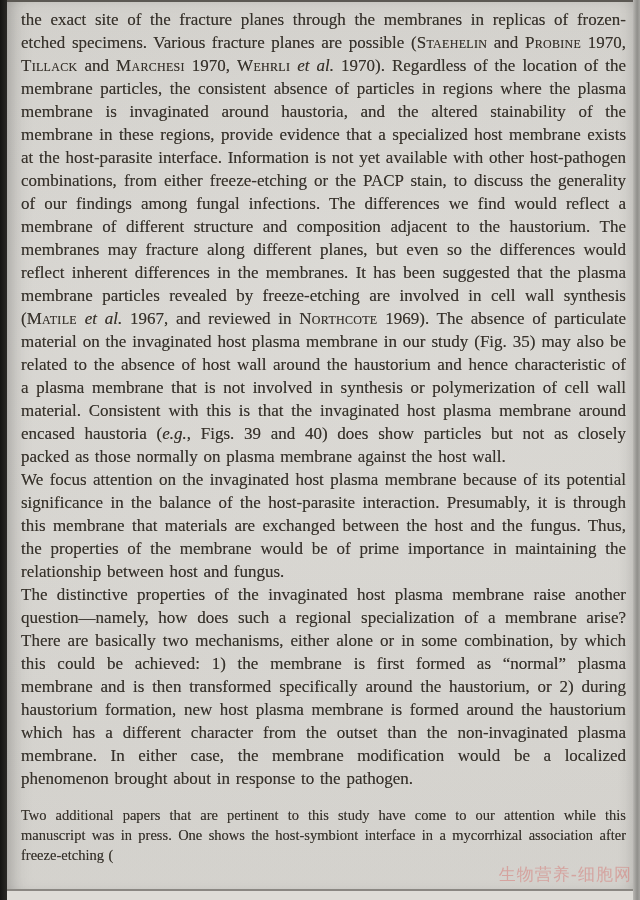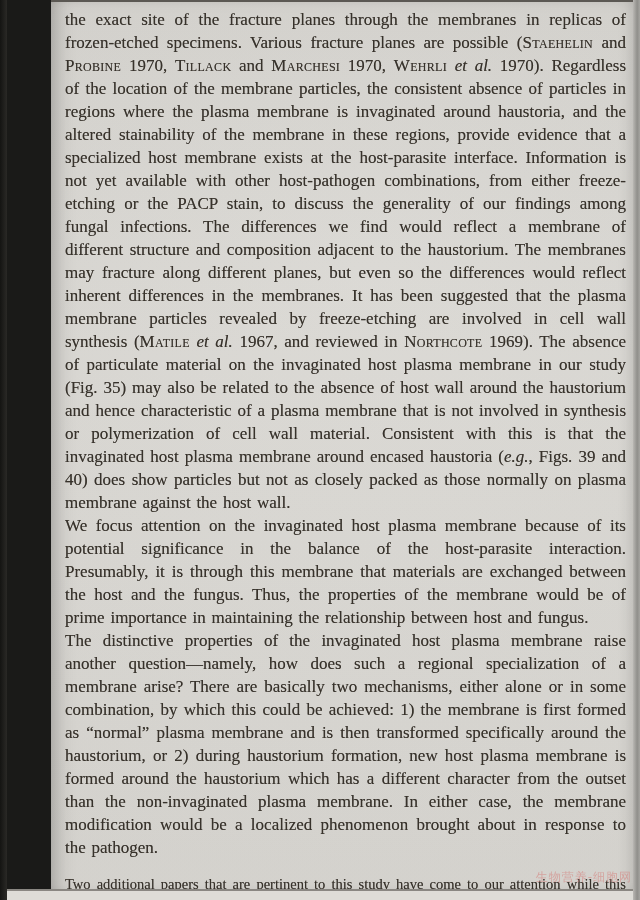--- a/index.html
+++ b/index.html
@@ -26,21 +26,20 @@
     border-top: 2px solid #8a8782;
     z-index: 3;
   }
   .page {
     position: absolute; left: 7px; right: 7px; top: 0; bottom: 9px;
     background:
       radial-gradient(ellipse 900px 600px at 55% 30%, rgba(255,255,255,0.10), rgba(0,0,0,0.03)),
       linear-gradient(to bottom, #d4d2cd, #d8d6d1 40%, #dbd9d4);
     border-top: 2px solid #5b5853;
     box-shadow: inset 14px 0 22px -14px rgba(0,0,0,0.35), inset -10px 0 16px -10px rgba(0,0,0,0.18);
-    margin-left: 44px;
   }
   .text-block {
     position: absolute; left: 14px; right: 7px; top: 6px;
     color: #37322b;
     text-shadow: 0 0 0.4px rgba(55,50,43,0.55);
   }
   p.body-para {
     margin: 0;
     font-size: 17px;
     line-height: 23px;
@@ -62,21 +61,21 @@
     margin: 15px 0 0 0;
     font-size: 14.5px;
     line-height: 20px;
     text-align: justify;
     word-spacing: 1px;
   }
   .watermark {
     position: absolute;
     right: 8px; bottom: 14px;
     z-index: 4;
-    font-size: 12px;
+    font-size: 17px;
     letter-spacing: 1px;
     color: rgba(214, 125, 122, 0.55);
     font-family: "DejaVu Sans", sans-serif;
     pointer-events: none;
   }
 </style>
 </head>
 <body>
 
 <div class="scan-edge-left"></div>

